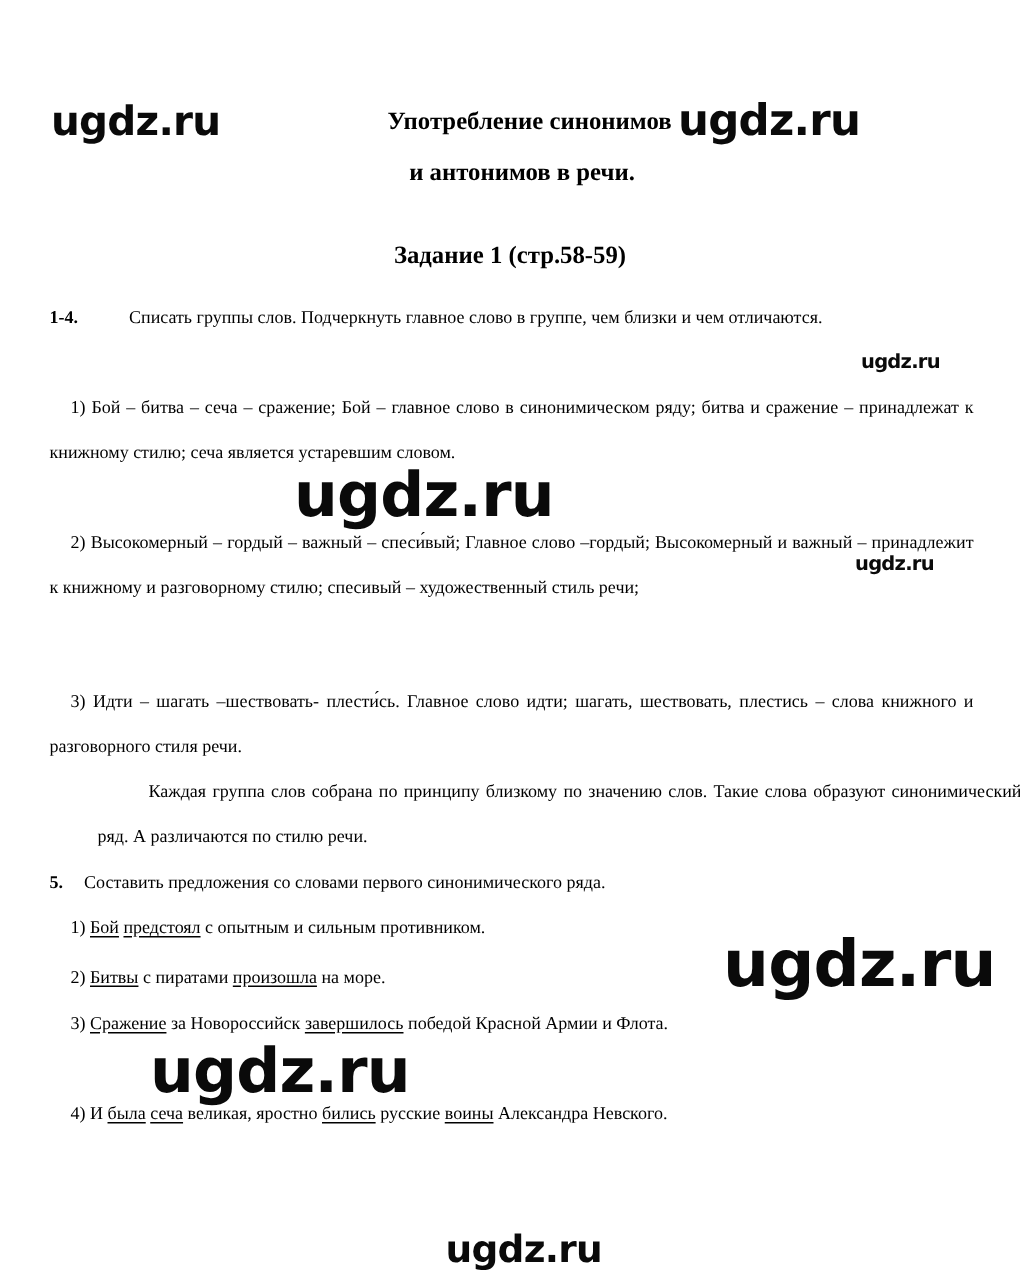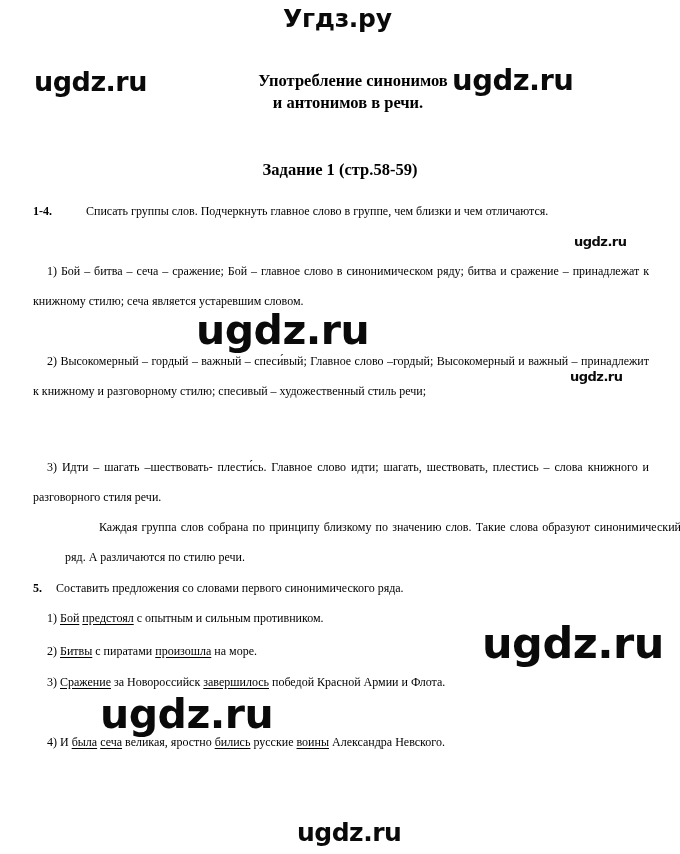--- a/index.html
+++ b/index.html
@@ -53,21 +53,21 @@
     top: 0;
     width: 680px;
   }
   .title {
     text-align: center;
     font-weight: bold;
     font-size: 16.5px;
     line-height: 30px;
   }
   .title-line1 { position: absolute; left: 0; right: 0; top: 66px; margin-left: 26px; }
-  .title-line2 { position: absolute; left: 0; right: 0; top: 88px; padding-left: 16px; }
+  .title-line2 { position: absolute; left: 0; right: 0; top: 100px; padding-left: 16px; }
 
   .task-heading {
     position: absolute;
     left: 0; right: 0;
     top: 160px;
     text-align: center;
     font-weight: bold;
     font-size: 16.5px;
   }
 
@@ -94,21 +94,20 @@
   .blk-7  { top: 603px; }
   .blk-8  { top: 636px; }
   .blk-9  { top: 667px; }
   .blk-10 { top: 727px; }
 </style>
 </head>
 <body>
 
 <div id="page">
 
-  <div class="wm wm-top-logo">Угдз.ру</div>
   <div class="wm wm-a">ugdz.ru</div>
   <div class="wm wm-b">ugdz.ru</div>
   <div class="wm wm-c">ugdz.ru</div>
   <div class="wm wm-d">ugdz.ru</div>
   <div class="wm wm-e">ugdz.ru</div>
   <div class="wm wm-f">ugdz.ru</div>
   <div class="wm wm-g">ugdz.ru</div>
   <div class="wm wm-h">ugdz.ru</div>
 
   <div class="doc">

